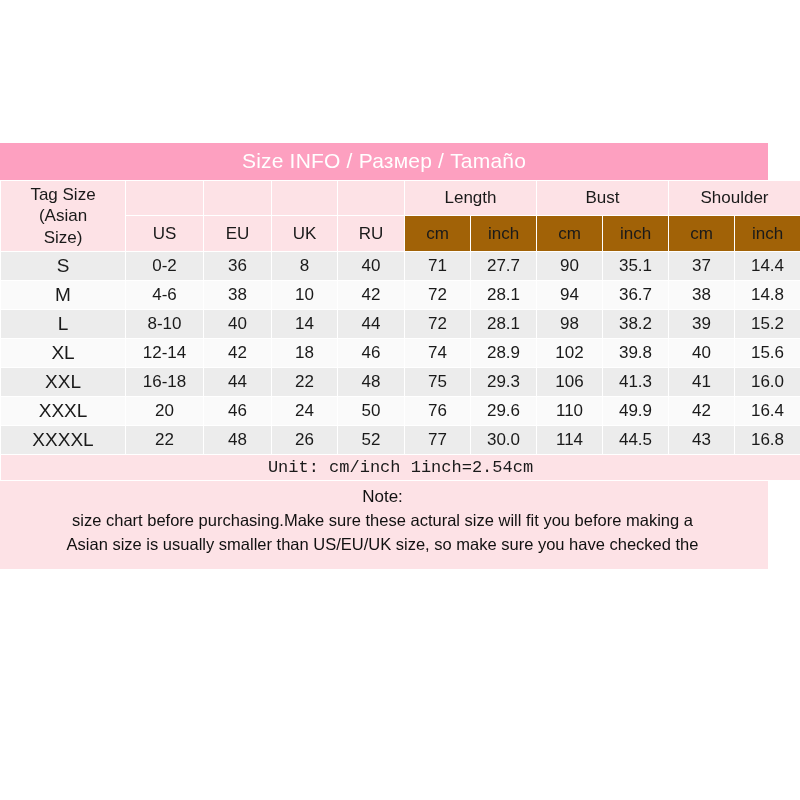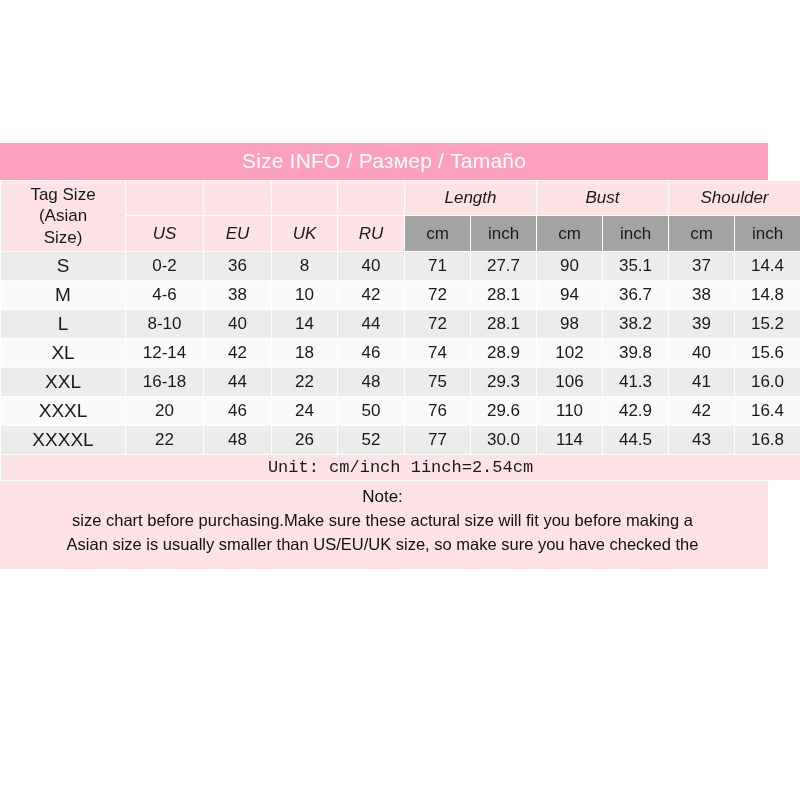--- a/index.html
+++ b/index.html
@@ -35,24 +35,23 @@
     font-size: 17px;
     color: #1a1a1a;
     padding: 3px 0;
     font-weight: normal;
   }
   
   .hd {
     background: #fde2e6;
     font-weight: bold;
     font-size: 18px;
-    font-style: italic;
   }
   .hd-sub {
-    background: #a3a3a3;
+    background: #a16207;
     font-weight: bold;
     font-size: 16px;
   }
   .tagsize {
     background: #fde2e6;
     font-weight: bold;
     font-size: 18px;
     line-height: 1.25;
     text-align: center;
     margin-top: 40px;
@@ -197,21 +196,21 @@
       </tr>
       <tr class="r-even">
         <td class="lbl">XXXL</td>
         <td>20</td>
         <td>46</td>
         <td>24</td>
         <td>50</td>
         <td>76</td>
         <td>29.6</td>
         <td>110</td>
-        <td>42.9</td>
+        <td>49.9</td>
         <td>42</td>
         <td>16.4</td>
       </tr>
       <tr class="r-odd">
         <td class="lbl">XXXXL</td>
         <td>22</td>
         <td>48</td>
         <td>26</td>
         <td>52</td>
         <td>77</td>

